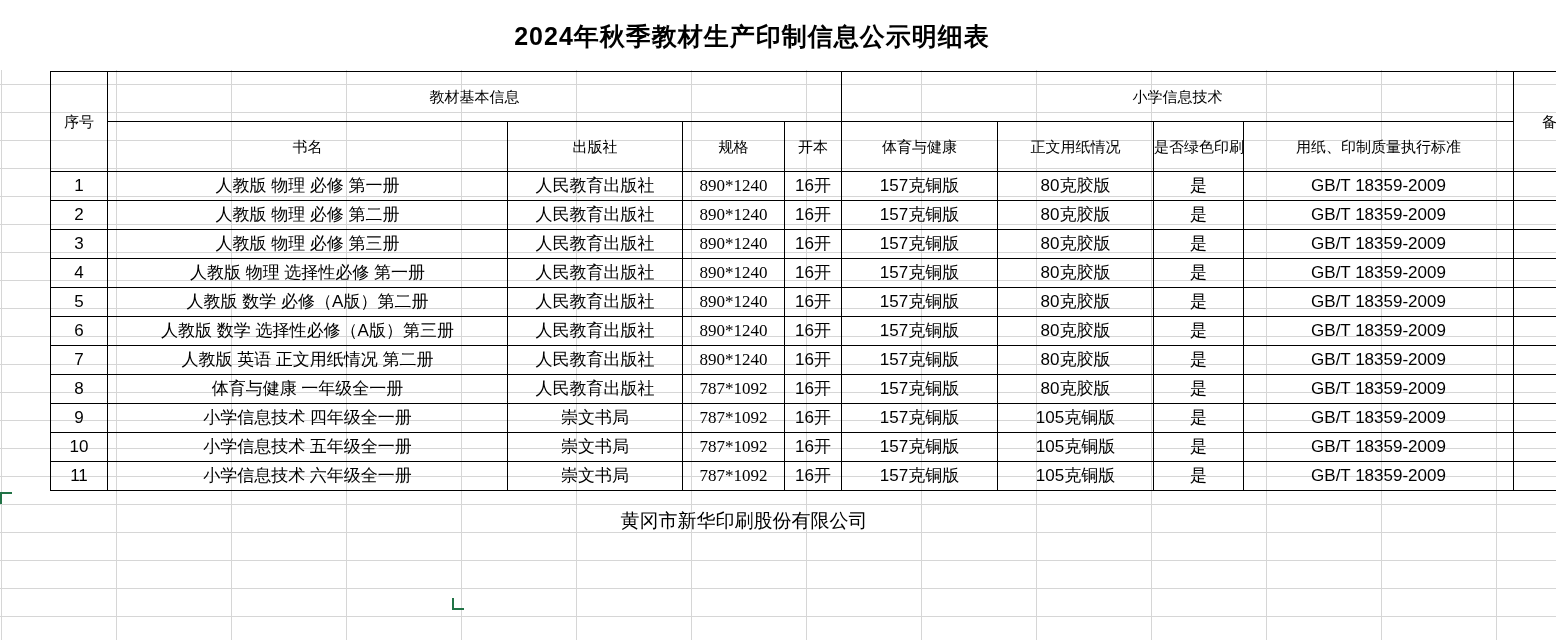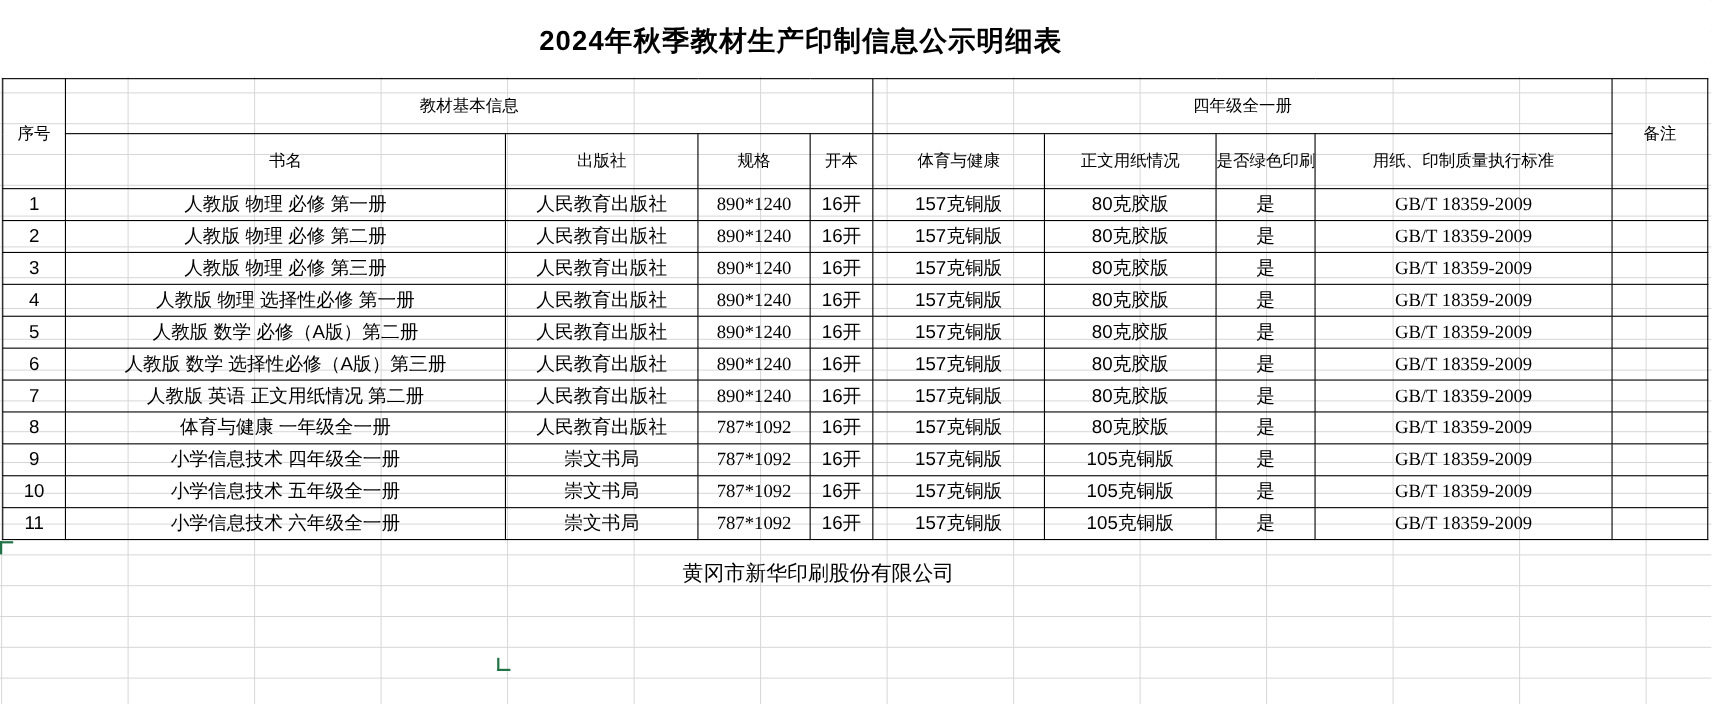--- a/index.html
+++ b/index.html
@@ -32,20 +32,21 @@
   .grid-mask-top {
     position: absolute;
     left: 0; top: 0; width: 1556px; height: 70px;
     background: #ffffff;
     z-index: 1;
   }
 
   .content {
     position: relative;
     z-index: 2;
+    margin-left: 48px;
   }
 
   .title {
     text-align: center;
     font-size: 25px;
     font-weight: bold;
     letter-spacing: 1px;
     padding-top: 20px;
     padding-bottom: 18px;
     margin-right: 100px;
@@ -90,21 +91,21 @@
   }
   td.bookname {
     text-align: left;
     padding-left: 10px;
     font-size: 17px;
   }
   td.seq {
     font-size: 17px;
   }
   .std {
-    font-family: Liberation Serif, serif;
+    font-family: Liberation Sans, sans-serif;
     font-size: 17px;
   }
   .spec {
     font-family: Liberation Serif, serif;
     font-size: 17px;
   }
 
   .footer-note {
     position: absolute;
     left: 0;
@@ -157,21 +158,21 @@
       <col style="width:156px">
       <col style="width:156px">
       <col style="width:90px">
       <col style="width:270px">
       <col style="width:87px">
     </colgroup>
     <thead>
       <tr class="header-tall">
         <th class="seq" rowspan="2">序号</th>
         <th class="group" colspan="4">教材基本信息</th>
-        <th class="group" colspan="4">四年级全一册</th>
+        <th class="group" colspan="4">小学信息技术</th>
         <th class="remark" rowspan="2">备注</th>
       </tr>
       <tr class="header-tall">
         <th class="sub">书名</th>
         <th class="sub">出版社</th>
         <th class="sub">规格</th>
         <th class="sub">开本</th>
         <th class="sub">体育与健康</th>
         <th class="sub">正文用纸情况</th>
         <th class="green-sub">是否绿色印刷</th>

